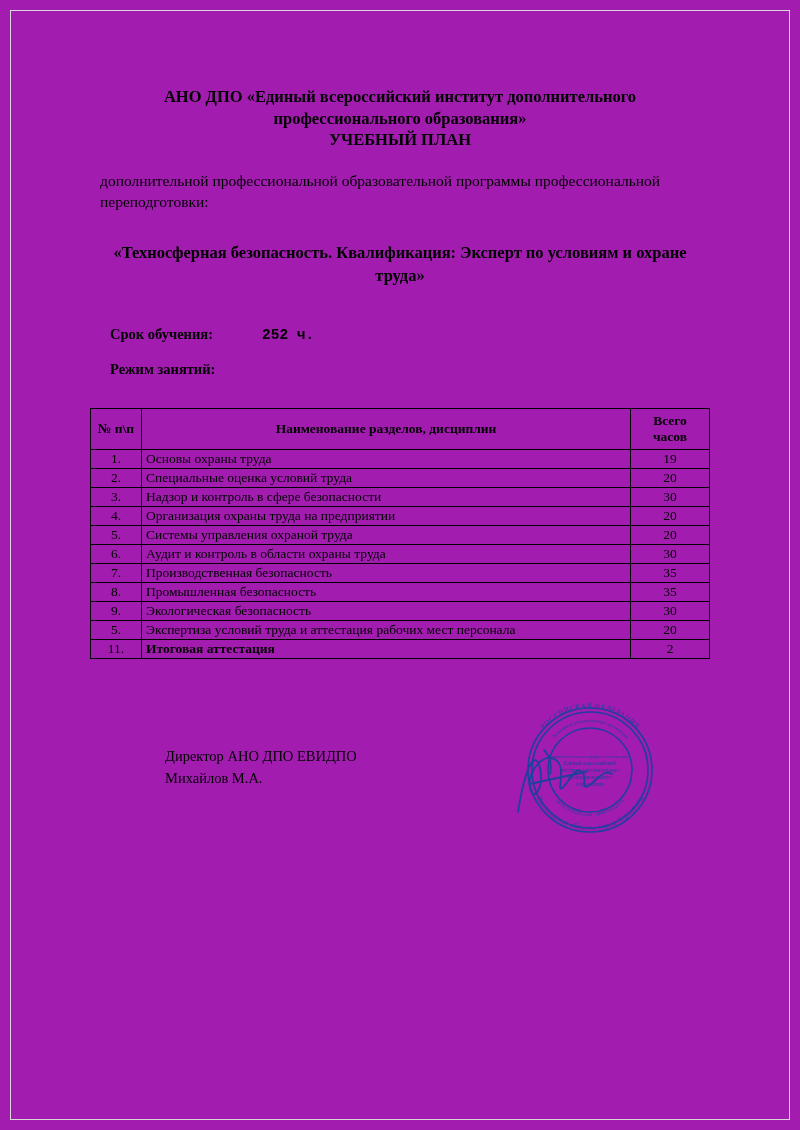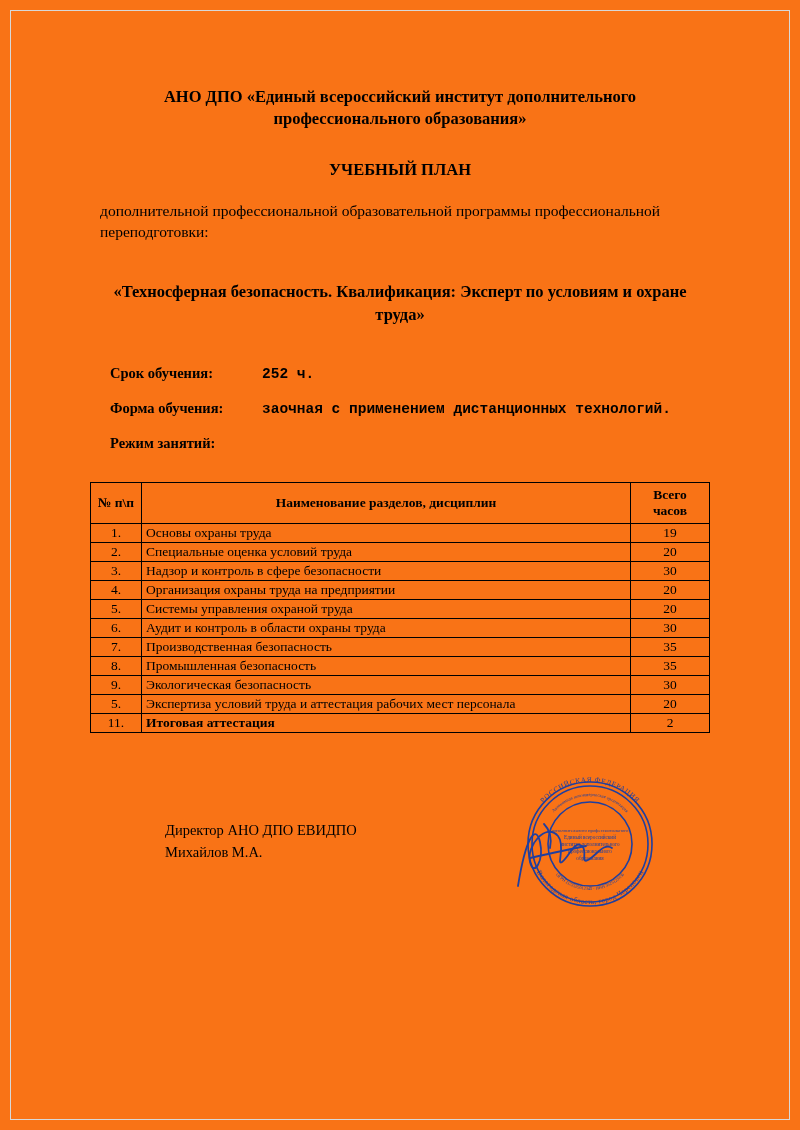--- a/index.html
+++ b/index.html
@@ -4,21 +4,21 @@
 <style>
   html, body {
     margin: 0;
     padding: 0;
     background: #f0f0f0;
   }
   .page {
     position: relative;
     width: 800px;
     height: 1130px;
-    background: #f97316;
+    background: #a21caf;
     margin: 0 auto;
     overflow: hidden;
     font-family: "Liberation Serif", "DejaVu Serif", serif;
     color: #000000;
     box-sizing: border-box;
   }
   .page-border {
     position: absolute;
     left: 10px;
     top: 10px;
@@ -40,36 +40,35 @@
     font-weight: bold;
     font-size: 16.5px;
     line-height: 1.32;
     margin: 0 auto;
     width: 540px;
   }
   .doc-title {
     text-align: center;
     font-weight: bold;
     font-size: 16.5px;
-    margin-top: 30px;
   }
   .doc-subtitle {
     text-align: left;
     font-weight: normal;
     font-size: 15.5px;
     line-height: 1.38;
     margin: 20px auto 0 auto;
     width: 600px;
   }
   .program-name {
     text-align: center;
     font-weight: bold;
     font-size: 16.5px;
     line-height: 1.35;
-    margin: 39px auto 0 auto;
+    margin: 30px auto 0 auto;
     width: 610px;
   }
   .meta {
     margin-top: 39px;
     padding-left: 35px;
   }
   .meta-row {
     display: flex;
     align-items: baseline;
     font-weight: bold;
@@ -143,24 +142,20 @@
     <div class="doc-title">УЧЕБНЫЙ ПЛАН</div>
 
     <div class="doc-subtitle">дополнительной профессиональной образовательной программы профессиональной переподготовки:</div>
 
     <div class="program-name">«Техносферная безопасность. Квалификация: Эксперт по условиям и охране труда»</div>
 
     <div class="meta">
       <div class="meta-row">
         <div class="meta-label">Срок обучения:</div>
         <div class="meta-value">252 ч.</div>
-      </div>
-      <div class="meta-row">
-        <div class="meta-label">Форма обучения:</div>
-        <div class="meta-value">заочная с применением дистанционных технологий.</div>
       </div>
       <div class="meta-row">
         <div class="meta-label">Режим занятий:</div>
       </div>
     </div>
 
     <table class="plan">
       <thead>
         <tr>
           <th class="col-num">№ п\п</th>

